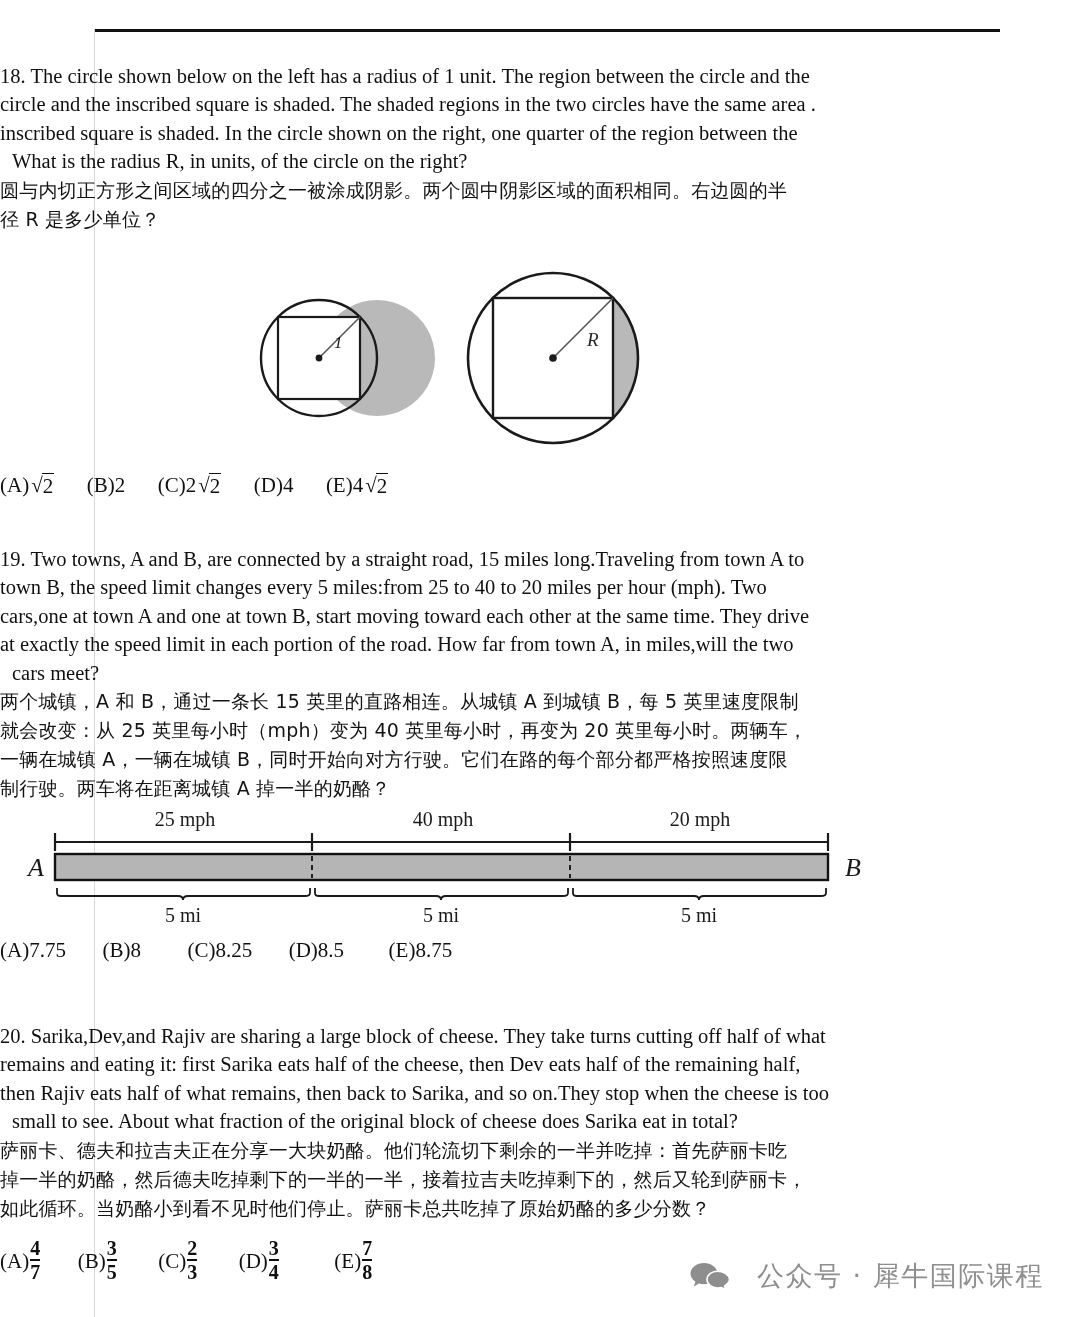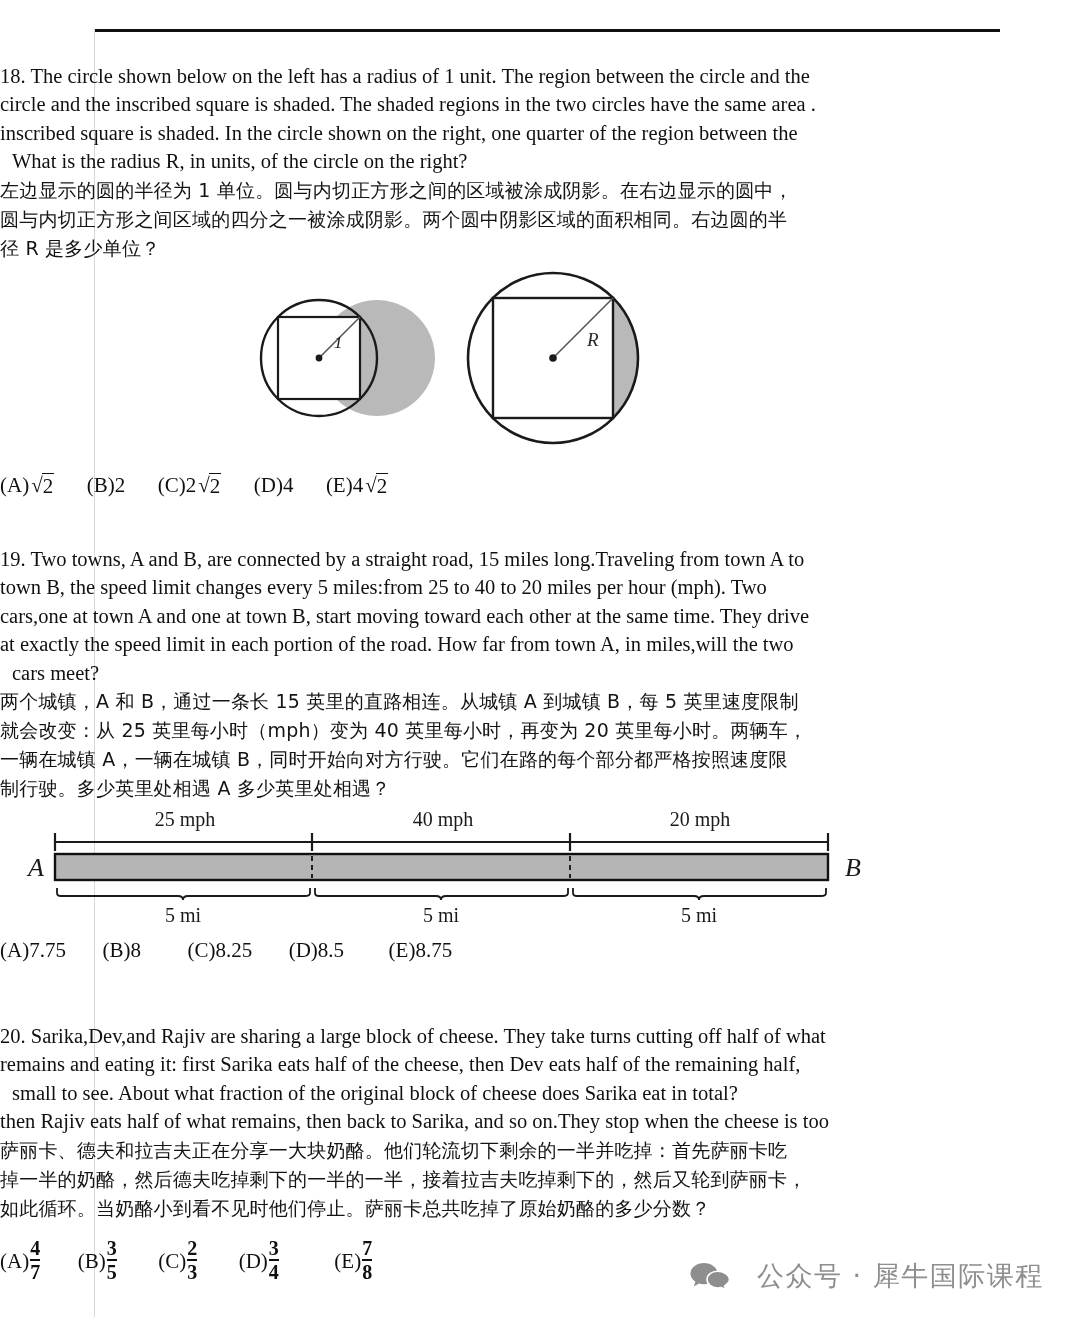--- a/index.html
+++ b/index.html
@@ -130,21 +130,20 @@
 <div class="page">
 
   <div class="top-rule"></div>
   <div class="left-border"></div>
 
   <div class="q-block" style="top:62px;">
     <p class="en">18. The circle shown below on the left has a radius of 1 unit. The region between the circle and the</p>
     <p class="en">circle and the inscribed square is shaded. The shaded regions in the two circles have the same area .</p>
     <p class="en">inscribed square is shaded. In the circle shown on the right, one quarter of the region between the</p>
     <p class="en last">What is the radius R, in units, of the circle on the right?</p>
-    <p class="zh">左边显示的圆的半径为 1 单位。圆与内切正方形之间的区域被涂成阴影。在右边显示的圆中，</p>
     <p class="zh">圆与内切正方形之间区域的四分之一被涂成阴影。两个圆中阴影区域的面积相同。右边圆的半</p>
     <p class="zh last">径 R 是多少单位？</p>
   </div>
 
   <div class="fig18" style="top:258px;">
     <svg width="900" height="200" viewBox="0 0 900 200">
 
       <g>
 
         <path d="M 319,100 A 58,58 0 1 1 319,100.01 Z
@@ -184,21 +183,21 @@
 
   <div class="q-block" style="top:545px;">
     <p class="en">19. Two towns, A and B, are connected by a straight road, 15 miles long.Traveling from town A to</p>
     <p class="en">town B, the speed limit changes every 5 miles:from 25 to 40 to 20 miles per hour (mph). Two</p>
     <p class="en">cars,one at town A and one at town B, start moving toward each other at the same time. They drive</p>
     <p class="en">at exactly the speed limit in each portion of the road. How far from town A, in miles,will the two</p>
     <p class="en last">cars meet?</p>
     <p class="zh">两个城镇，A 和 B，通过一条长 15 英里的直路相连。从城镇 A 到城镇 B，每 5 英里速度限制</p>
     <p class="zh">就会改变：从 25 英里每小时（mph）变为 40 英里每小时，再变为 20 英里每小时。两辆车，</p>
     <p class="zh">一辆在城镇 A，一辆在城镇 B，同时开始向对方行驶。它们在路的每个部分都严格按照速度限</p>
-    <p class="zh last">制行驶。多少英里处相遇 A 多少英里处相遇？</p>
+    <p class="zh last">制行驶。两车将在距离城镇 A 掉一半的奶酪？</p>
   </div>
 
   <div class="fig19" style="top:800px;">
     <svg width="900" height="130" viewBox="0 0 900 130">
 
       <text x="185" y="26" text-anchor="middle" font-family="Liberation Serif, serif" font-size="20" fill="#1a1a1a">25 mph</text>
       <text x="443" y="26" text-anchor="middle" font-family="Liberation Serif, serif" font-size="20" fill="#1a1a1a">40 mph</text>
       <text x="700" y="26" text-anchor="middle" font-family="Liberation Serif, serif" font-size="20" fill="#1a1a1a">20 mph</text>
 
       <g>
@@ -238,22 +237,22 @@
       <span style="display:inline-block;width:26px"></span>
       <span class="ch"><span>(D)</span><span>8.5</span></span>
       <span style="display:inline-block;width:34px"></span>
       <span class="ch"><span>(E)</span><span>8.75</span></span>
     </div>
   </div>
 
   <div class="q-block" style="top:1022px;">
     <p class="en">20. Sarika,Dev,and Rajiv are sharing a large block of cheese. They take turns cutting off half of what</p>
     <p class="en">remains and eating it: first Sarika eats half of the cheese, then Dev eats half of the remaining    half,</p>
+    <p class="en">then Rajiv eats half of what remains, then back to Sarika, and so on.They stop when the cheese is too</p>
     <p class="en last">small to see. About what fraction of the original block of cheese does Sarika eat in total?</p>
-    <p class="en">then Rajiv eats half of what remains, then back to Sarika, and so on.They stop when the cheese is too</p>
     <p class="zh">萨丽卡、德夫和拉吉夫正在分享一大块奶酪。他们轮流切下剩余的一半并吃掉：首先萨丽卡吃</p>
     <p class="zh">掉一半的奶酪，然后德夫吃掉剩下的一半的一半，接着拉吉夫吃掉剩下的，然后又轮到萨丽卡，</p>
     <p class="zh last">如此循环。当奶酪小到看不见时他们停止。萨丽卡总共吃掉了原始奶酪的多少分数？</p>
   </div>
 
   <div class="q-block" style="top:1238px;">
     <div class="choices">
       <span class="ch"><span>(A)</span><span class="frac"><span class="num">4</span><span class="den">7</span></span></span>
       <span style="display:inline-block;width:26px"></span>
       <span class="ch"><span>(B)</span><span class="frac"><span class="num">3</span><span class="den">5</span></span></span>

